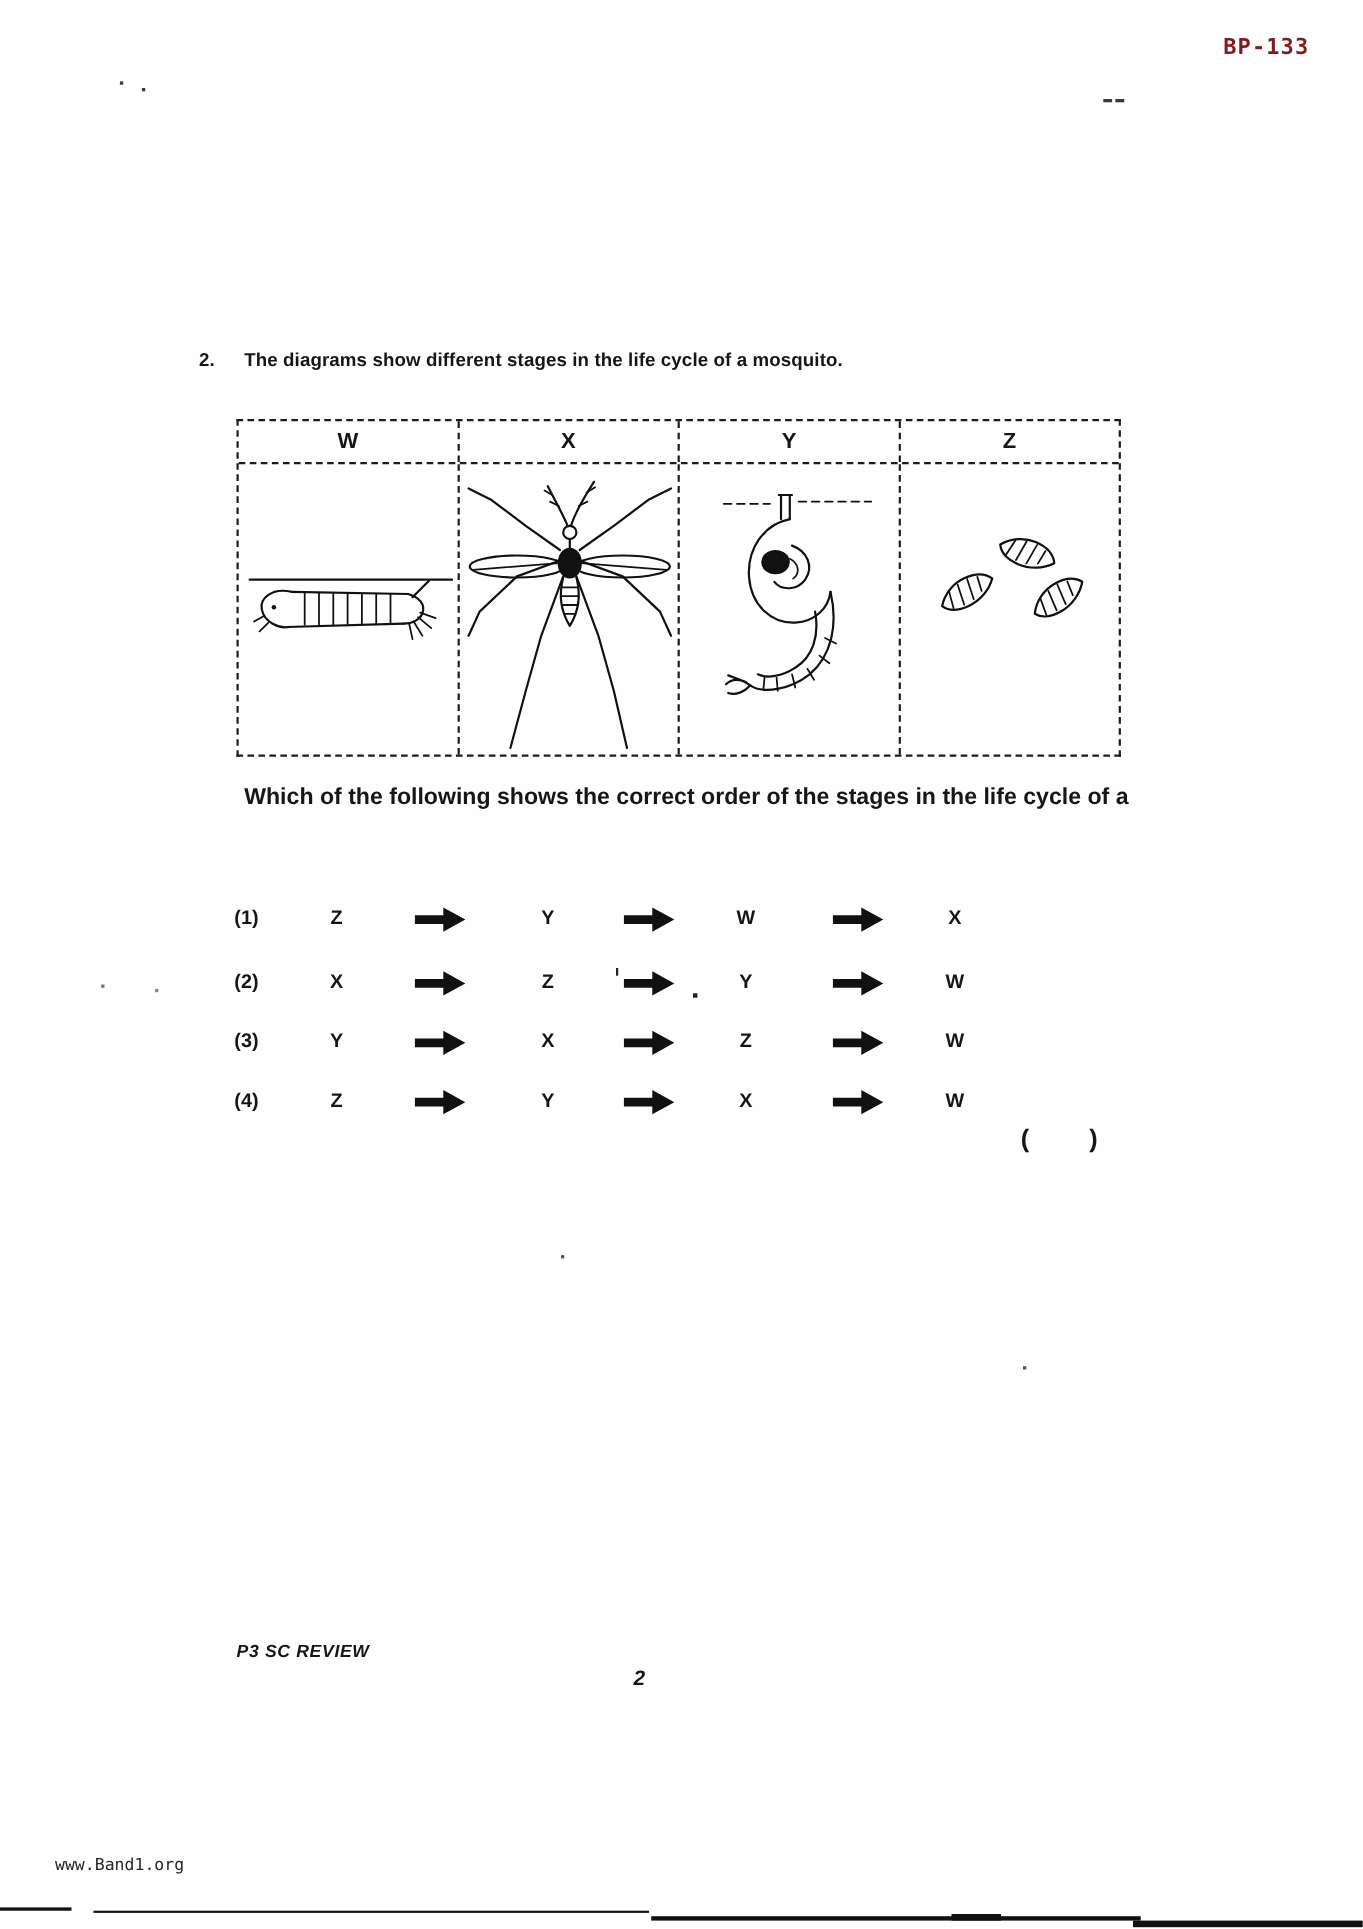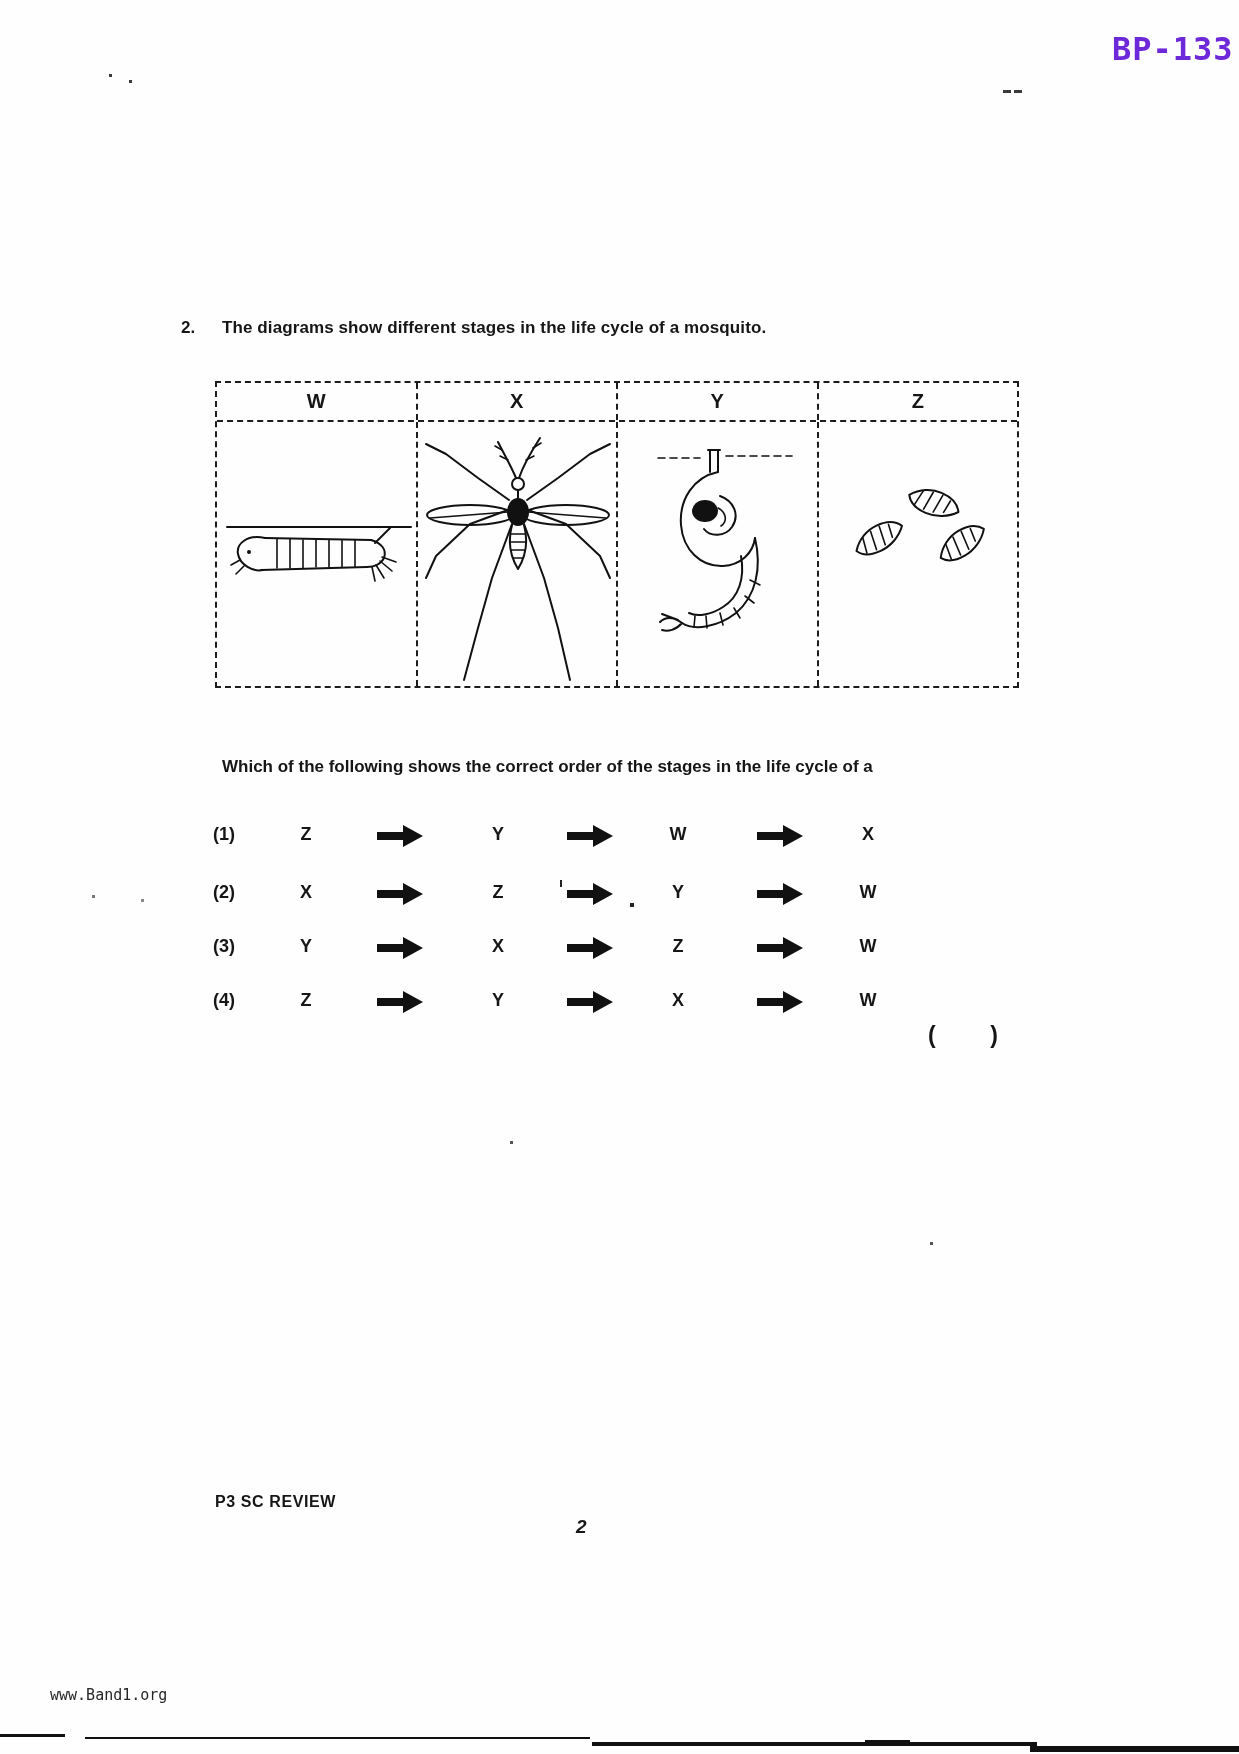--- a/index.html
+++ b/index.html
@@ -3,58 +3,58 @@
 <meta charset="utf-8">
 <style>
   html,body{margin:0;padding:0;background:#ffffff;}
   .page{
     position:relative;width:1239px;height:1754px;background:#fefefe;
     font-family:"Liberation Sans",sans-serif;color:#161616;overflow:hidden;
   }
   .abs{position:absolute;}
   
   .doc-code{left:1112px;top:30px;font-family:"DejaVu Sans Mono",monospace;
-    font-weight:bold;font-size:32px;letter-spacing:1px;color:#6d28d9;}
+    font-weight:bold;font-size:20px;letter-spacing:1px;color:#7f1d1d;}
   
   .q-num{left:181px;top:318px;font-size:17px;font-weight:bold;}
   .q-intro{left:222px;top:318px;font-size:17px;font-weight:bold;letter-spacing:.1px;}
   
   .stage-table{left:215px;top:381px;width:804px;height:307px;
     border:2px dashed #1c1c1c;display:flex;flex-direction:column;box-sizing:border-box;}
   .st-row{display:flex;}
   .st-head{height:37px;border-bottom:2px dashed #1c1c1c;}
   .st-body{flex:1;}
   .st-cell{flex:1;position:relative;box-sizing:border-box;}
   .st-cell + .st-cell{border-left:2px dashed #1c1c1c;}
   .st-head .st-cell{display:flex;align-items:center;justify-content:center;
     font-weight:bold;font-size:20px;}
   .stage-img{position:absolute;}
   .ink{stroke:#111;stroke-width:2;fill:none;stroke-linecap:round;stroke-linejoin:round;}
   .ink-thin{stroke:#111;stroke-width:1.6;fill:none;stroke-linecap:round;}
   .ink-fill{fill:#111;stroke:none;}
   
-  .prompt{left:222px;top:753px;width:820px;font-size:17px;font-weight:bold;line-height:28px;}
+  .prompt{left:222px;top:711px;width:820px;font-size:21px;font-weight:bold;line-height:28px;}
   
   .opt-row{position:absolute;left:213px;width:710px;height:30px;font-weight:bold;}
   .opt-row span{position:absolute;font-size:18px;}
   .opt-num{left:0;font-size:17px;}
   .opt-l1{left:80px;width:26px;text-align:center;}
   .opt-l2{left:272px;width:26px;text-align:center;}
   .opt-l3{left:452px;width:26px;text-align:center;}
   .opt-l4{left:642px;width:26px;text-align:center;}
   .opt-arrow{position:absolute;top:-2px;}
   .opt-a1{left:164px;}
   .opt-a2{left:354px;}
   .opt-a3{left:544px;}
   .row1{top:824px;}.row2{top:882px;}.row3{top:936px;}.row4{top:990px;}
   
   .answer-brackets{left:928px;top:1022px;width:70px;display:flex;
     justify-content:space-between;font-size:23px;font-weight:bold;}
   
-  .footer-label{left:215px;top:1493px;font-size:16px;font-weight:bold;letter-spacing:.6px;}
+  .footer-label{left:215px;top:1493px;font-size:16px;font-weight:bold;letter-spacing:.6px;font-style:italic;}
   .page-number{left:576px;top:1516px;font-size:19px;font-weight:bold;font-style:italic;}
   .watermark{left:50px;top:1686px;font-family:"DejaVu Sans Mono",monospace;
     font-size:15px;color:#262626;}
   
   .speck{position:absolute;background:#3a3a3a;}
   .scan-line{position:absolute;background:#111;}
 </style>
 </head>
 <body>
 

